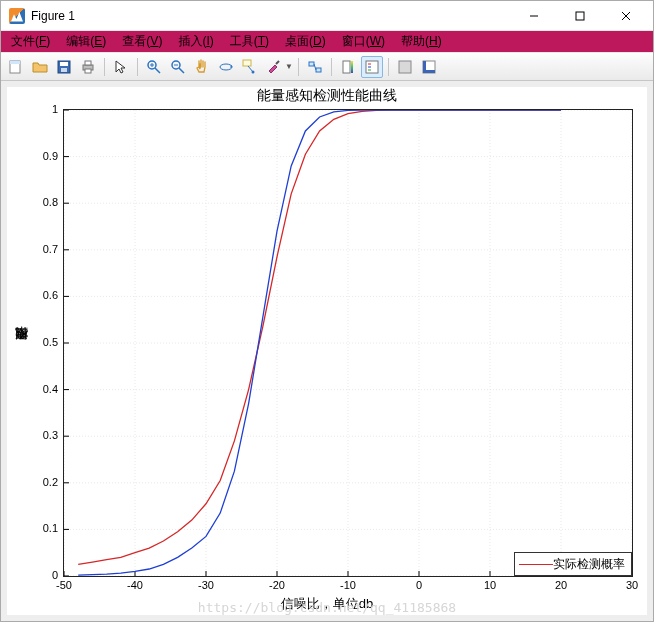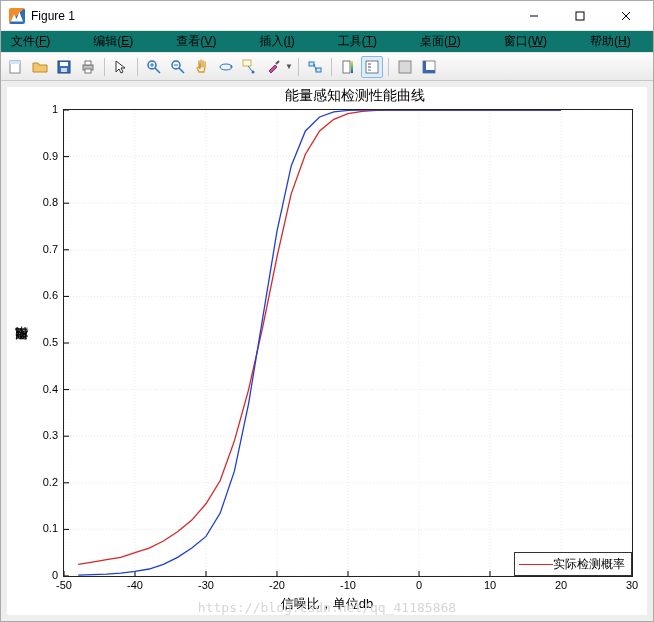--- a/index.html
+++ b/index.html
@@ -48,23 +48,22 @@
     display: flex; align-items: center; justify-content: center;
     color: #333;
   }
   .win-btn svg { width: 10px; height: 10px; }
   
   .menubar {
     height: 22px;
     display: flex;
     align-items: center;
     padding: 0 2px;
-    background: #0f766e;
+    background: #be185d;
     border-bottom: 1px solid #e8e8e8;
-    gap: 27px;
   }
   .menu-item {
     padding: 2px 8px;
   }
   .menu-item u { text-decoration: underline; }
   
   .toolbar {
     height: 28px;
     background: linear-gradient(#fdfdfd,#eaeaea);
     border-bottom: 1px solid #c6c6c6;
@@ -122,21 +121,20 @@
     bottom: 2px;
     transform: translateX(-50%);
     font-size: 13px;
   }
   .chart-title {
     position: absolute;
     left: 50%;
     top: 0;
     transform: translateX(-50%);
     font-size: 14px;
-    margin-left: 28px;
   }
   .axes {
     position:absolute;
     left: 56px;
     right: 14px;
     top: 22px;
     bottom: 38px;
     background:#fff;
     border: 1px solid #222;
   }

